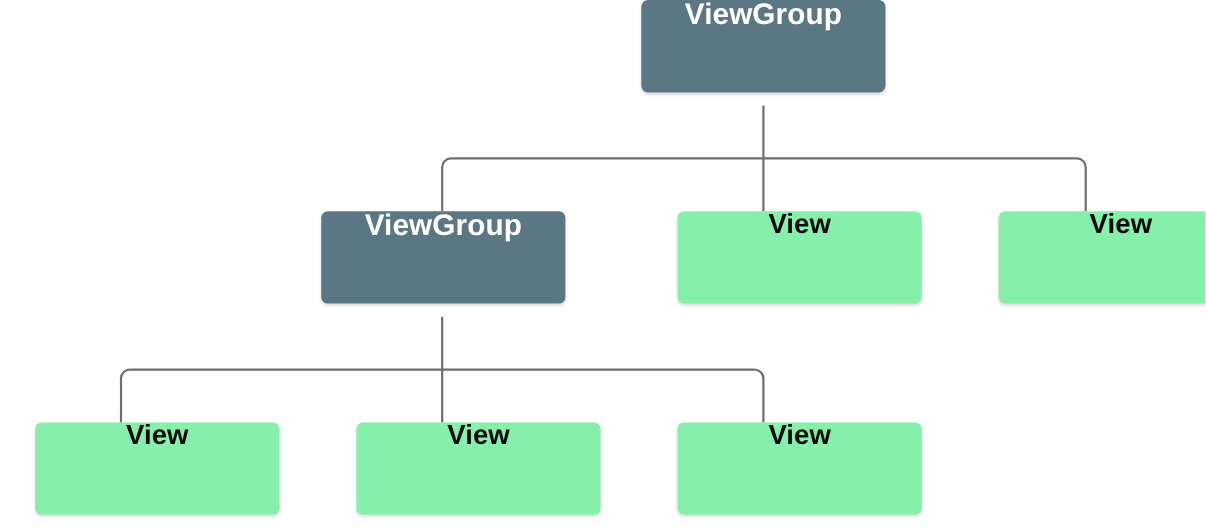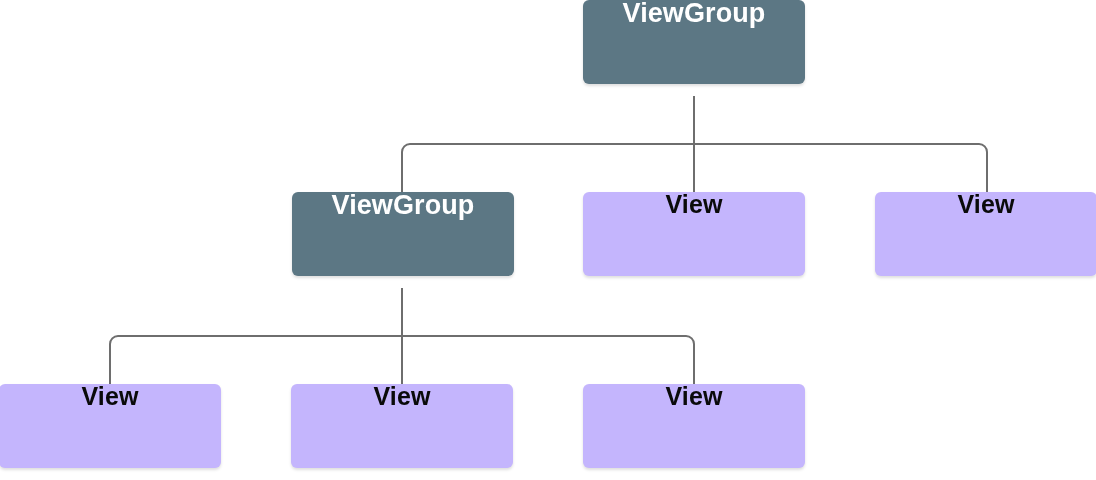--- a/index.html
+++ b/index.html
@@ -45,21 +45,22 @@
     line-height: 1;
   }
   .node.viewgroup {
     background: #5c7784;
   }
   .node.viewgroup .node-label {
     color: #ffffff;
     font-size: 27px;
   }
   .node.view {
-    background: #c4b5fd;
+    background: #86efac;
+    margin-left: 33px;
   }
   .node.view .node-label {
     color: #0a0a0a;
     font-size: 25px;
   }
   
   #node-root        { left: 583px; top: 0px; }
   #node-vg-2        { left: 292px; top: 192px; }
   #node-view-2a     { left: 583px; top: 192px; }
   #node-view-2b     { left: 875px; top: 192px; }

